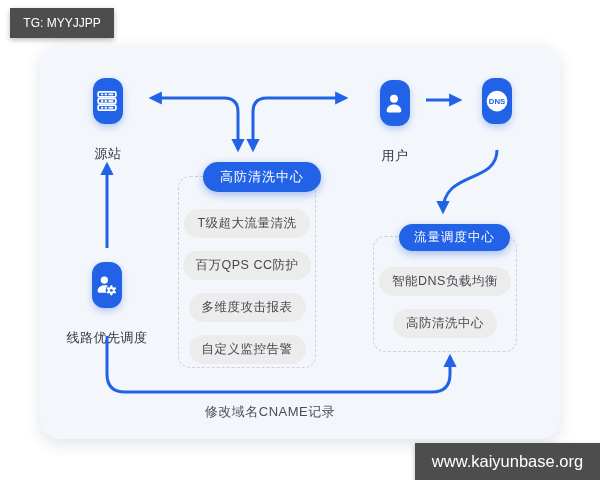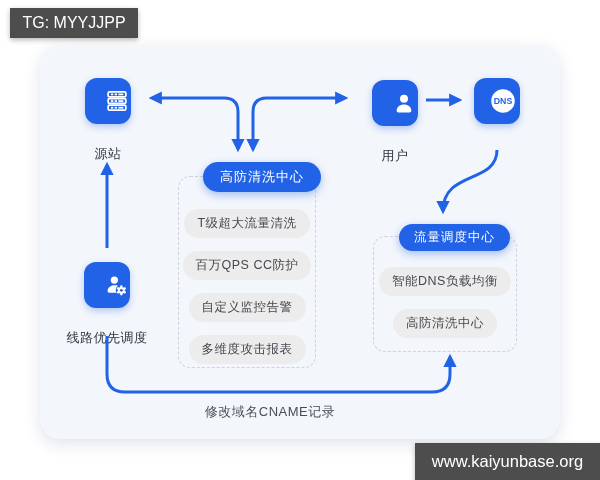--- a/index.html
+++ b/index.html
@@ -12,31 +12,31 @@
     --accent:#2262e6;
     --banner:#4d4d4d;
     --card:#f3f6fb;
     --pill:#ececec;
   }
   .banner{
     position:absolute;background:var(--banner);color:#fff;
     display:flex;align-items:center;justify-content:center;
     box-shadow:0 2px 5px rgba(0,0,0,.28);
   }
-  .banner-top{left:10px;top:8px;width:128px;height:30px;font-size:16px;}
+  .banner-top{left:10px;top:8px;width:104px;height:30px;font-size:12px;}
   .banner-bottom{left:415px;top:443px;width:185px;height:37px;font-size:16.5px;}
   .card{
     position:absolute;left:40px;top:45px;width:520px;height:394px;
     background:var(--card);border-radius:20px;
     box-shadow:0 5px 16px rgba(40,60,110,.14);
   }
   .node{position:absolute;width:82px;text-align:center;}
   .node .sq{
-    width:46px;height:46px;border-radius:12px;background:var(--accent);
-    margin:0 auto;display:flex;align-items:center;justify-content:flex-end;
+    width:30px;height:46px;border-radius:12px;background:var(--accent);
+    margin:0 auto;display:flex;align-items:center;justify-content:flex-start;
     box-shadow:0 3px 7px rgba(34,98,230,.30);
   }
   .node .lbl{margin-top:21px;font-size:13px;color:#33363d;letter-spacing:.5px;}
   .node-origin{left:67px;top:78px;}
   .node-user{left:354px;top:80px;}
   .node-dns{left:456px;top:78px;}
   .node-admin{left:66px;top:262px;}
   .bluepill{
     position:absolute;background:var(--accent);color:#fff;
     border-radius:16px;font-size:13px;letter-spacing:1px;
@@ -129,22 +129,22 @@
       <circle cx="16.6" cy="16.6" r="1.2" fill="#2262e6"></circle>
     </svg>
   </div>
   <div class="lbl">线路优先调度</div>
 </div>
 
 <div class="bluepill pill-clean">高防清洗中心</div>
 <div class="dashed box-clean">
   <div class="gitem">T级超大流量清洗</div>
   <div class="gitem">百万QPS CC防护</div>
+  <div class="gitem">多维度攻击报表</div>
   <div class="gitem">自定义监控告警</div>
-  <div class="gitem">多维度攻击报表</div>
 </div>
 
 <div class="bluepill pill-traffic">流量调度中心</div>
 <div class="dashed box-traffic">
   <div class="gitem">智能DNS负载均衡</div>
   <div class="gitem">高防清洗中心</div>
 </div>
 
 <svg class="flows" viewBox="0 0 600 480">
   <defs>

